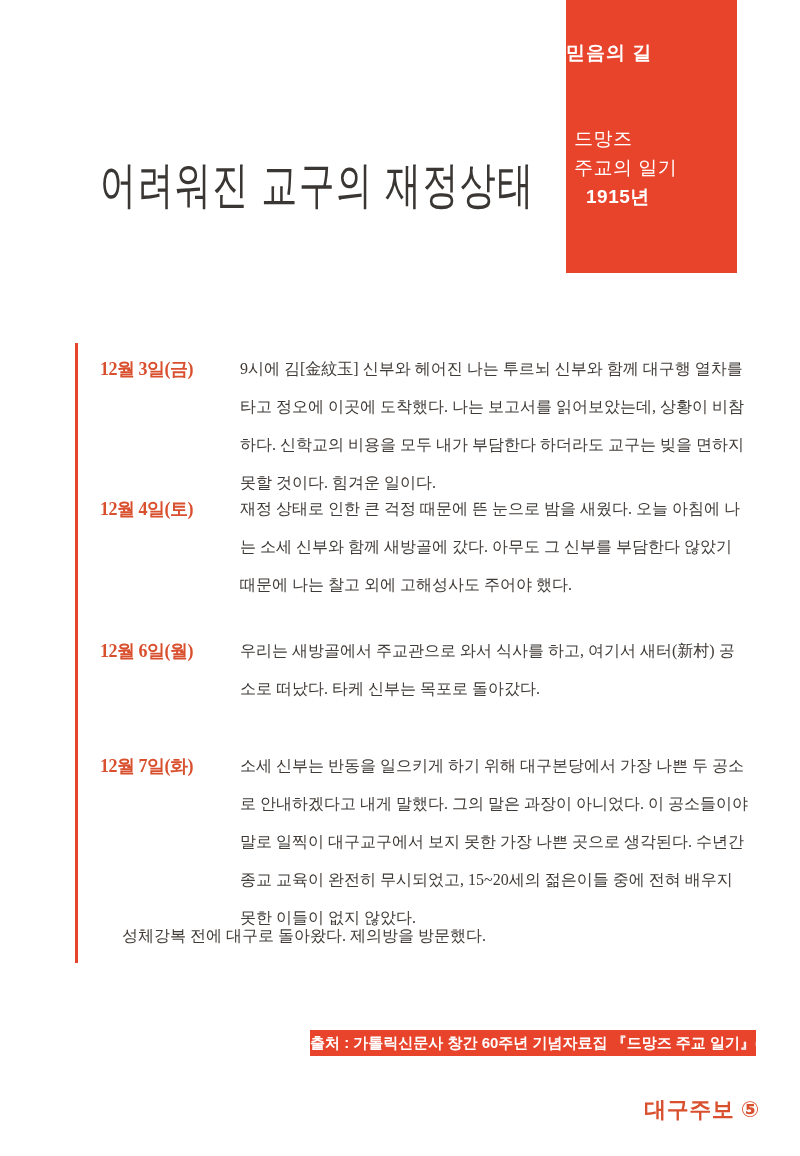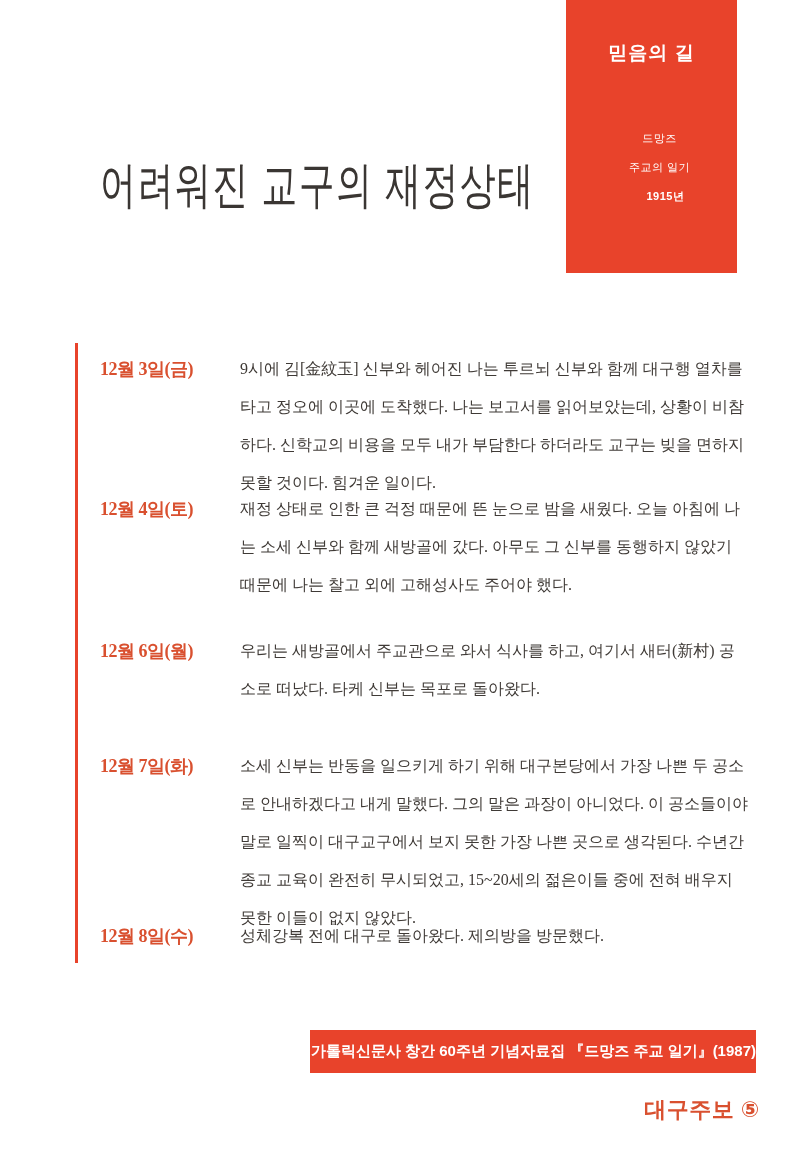--- a/index.html
+++ b/index.html
@@ -3,29 +3,29 @@
 <meta charset="utf-8">
 <style>
   html,body{margin:0;padding:0;background:#ffffff;}
   .page{
     position:relative;width:800px;height:1156px;background:#ffffff;overflow:hidden;
     font-family:"Liberation Sans","DejaVu Sans",sans-serif;
     --accent:#E8432B;--date-color:#D9502F;--body-color:#3F3A36;--title-color:#3A3633;
   }
   .side-box{
     position:absolute;left:566px;top:0;width:171px;height:273px;
-    background:var(--accent);color:#ffffff;text-align:center;
+    background:var(--accent);color:#ffffff;text-align:left;
   }
   .side-box-title{
     position:absolute;top:40px;left:0;right:0;
     font-size:19px;font-weight:bold;letter-spacing:1px;
   }
   .side-box-series{
-    position:absolute;top:124px;left:16px;right:0;
-    font-size:11px;line-height:29px;letter-spacing:0.5px;
+    position:absolute;top:124px;left:8px;right:0;
+    font-size:19px;line-height:29px;letter-spacing:0.5px;
   }
   .side-box-year{font-weight:bold;padding-left:12px;}
   .main-title{
     position:absolute;left:100px;top:152px;margin:0;white-space:nowrap;
     font-size:50px;font-weight:300;letter-spacing:2px;color:var(--title-color);
     transform:scaleX(0.72);transform-origin:left center;
   }
   .entries-rule{
     position:absolute;left:75px;top:343px;width:3px;height:620px;
     background:var(--accent);
@@ -37,23 +37,23 @@
     flex:0 0 118px;width:118px;
     font-size:18px;font-weight:bold;color:var(--date-color);
     line-height:38px;letter-spacing:-0.5px;white-space:nowrap;
   }
   .entry-text{
     flex:1 1 auto;max-width:536px;
     font-size:16px;line-height:38px;color:var(--body-color);
     word-break:normal;text-align:left;margin-left:22px;
   }
   .source-bar{
-    position:absolute;left:310px;top:1030px;width:446px;height:43px;
+    position:absolute;left:310px;top:1030px;width:446px;height:26px;
     background:var(--accent);color:#ffffff;
-    display:flex;align-items:center;justify-content:flex-end;
+    display:flex;align-items:center;justify-content:flex-start;
     font-size:15px;font-weight:bold;white-space:nowrap;
   }
   .page-footer{
     position:absolute;top:1095px;right:40px;
     font-size:22px;font-weight:bold;color:var(--date-color);letter-spacing:0.5px;
   }
 </style>
 </head>
 <body>
 
@@ -72,35 +72,34 @@
 
   <div class="entries-rule"></div>
 
   <div class="entry" style="top:350px">
     <div class="entry-date">12월 3일(금)</div>
     <div class="entry-text">9시에 김[金紋玉] 신부와 헤어진 나는 투르뇌 신부와 함께 대구행 열차를 타고 정오에 이곳에 도착했다. 나는 보고서를 읽어보았는데, 상황이 비참하다. 신학교의 비용을 모두 내가 부담한다 하더라도 교구는 빚을 면하지 못할 것이다. 힘겨운 일이다.</div>
   </div>
 
   <div class="entry" style="top:490px">
     <div class="entry-date">12월 4일(토)</div>
-    <div class="entry-text">재정 상태로 인한 큰 걱정 때문에 뜬 눈으로 밤을 새웠다. 오늘 아침에 나는 소세 신부와 함께 새방골에 갔다. 아무도 그 신부를 동행하지 않았기 때문에 나는 찰고 외에 고해성사도 주어야 했다.</div>
+    <div class="entry-text">재정 상태로 인한 큰 걱정 때문에 뜬 눈으로 밤을 새웠다. 오늘 아침에 나는 소세 신부와 함께 새방골에 갔다. 아무도 그 신부를 부담한다 않았기 때문에 나는 찰고 외에 고해성사도 주어야 했다.</div>
   </div>
 
   <div class="entry" style="top:632px">
     <div class="entry-date">12월 6일(월)</div>
-    <div class="entry-text">우리는 새방골에서 주교관으로 와서 식사를 하고, 여기서 새터(新村) 공소로 떠났다. 타케 신부는 목포로 돌아왔다.</div>
+    <div class="entry-text">우리는 새방골에서 주교관으로 와서 식사를 하고, 여기서 새터(新村) 공소로 떠났다. 타케 신부는 목포로 돌아갔다.</div>
   </div>
 
   <div class="entry" style="top:747px">
     <div class="entry-date">12월 7일(화)</div>
     <div class="entry-text">소세 신부는 반동을 일으키게 하기 위해 대구본당에서 가장 나쁜 두 공소로 안내하겠다고 내게 말했다. 그의 말은 과장이 아니었다. 이 공소들이야말로 일찍이 대구교구에서 보지 못한 가장 나쁜 곳으로 생각된다. 수년간 종교 교육이 완전히 무시되었고, 15~20세의 젊은이들 중에 전혀 배우지 못한 이들이 없지 않았다.</div>
   </div>
 
   <div class="entry" style="top:917px">
-    <div class="entry-date">12월 8일(수)</div>
     <div class="entry-text">성체강복 전에 대구로 돌아왔다. 제의방을 방문했다.</div>
   </div>
 
   <div class="source-bar">
     <span>출처 : 가톨릭신문사 창간 60주년 기념자료집 『드망즈 주교 일기』(1987)</span>
   </div>
 
   <div class="page-footer">대구주보 ⑤</div>
 
 </div>

